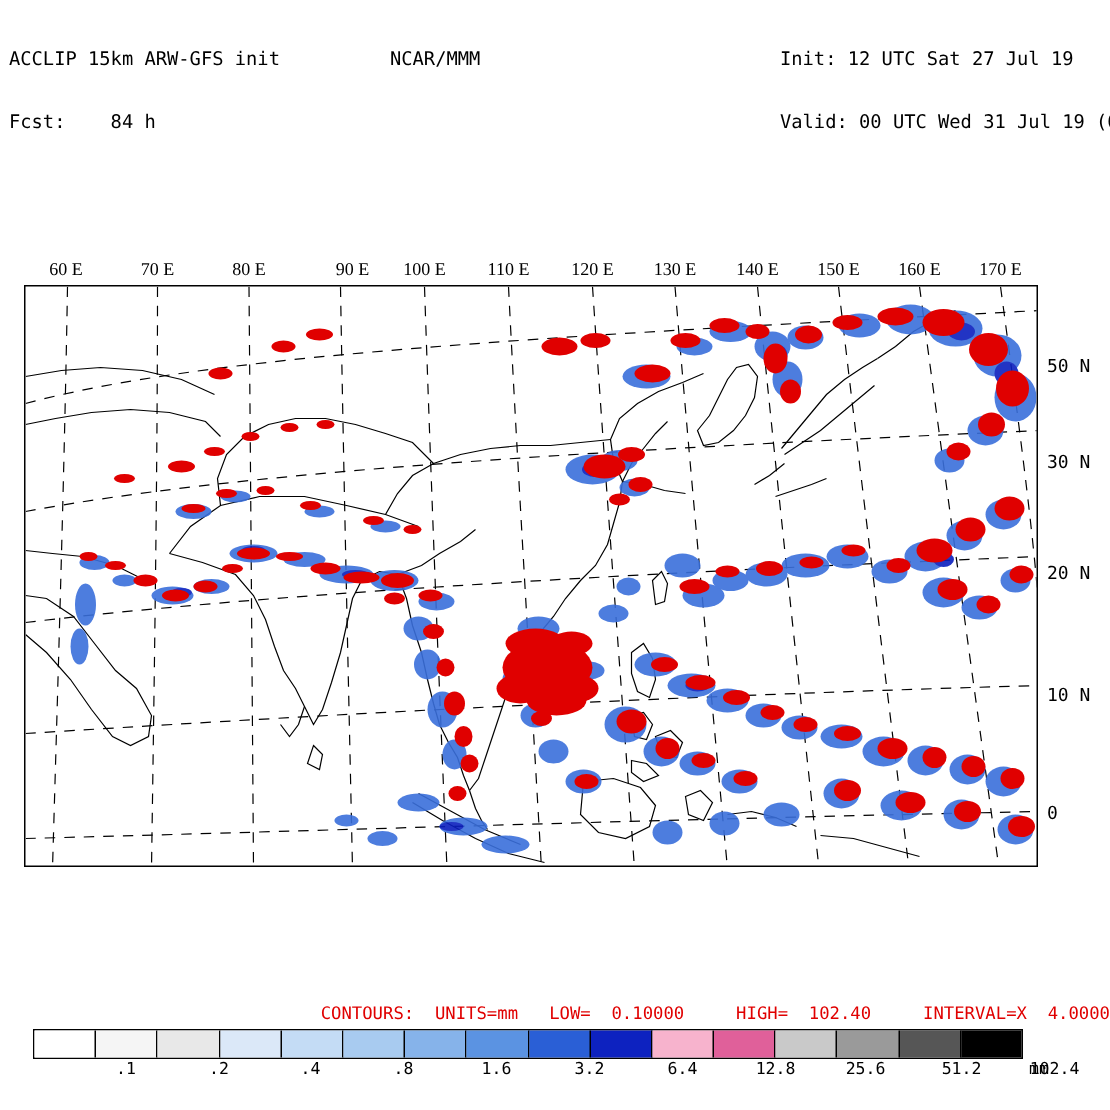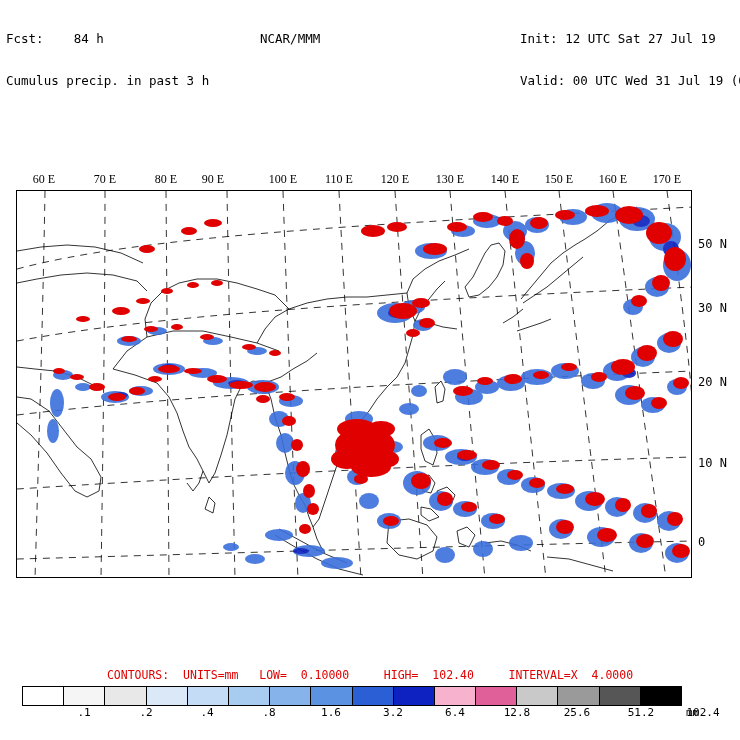--- a/index.html
+++ b/index.html
@@ -56,21 +56,21 @@
     position:absolute;
     left:2px;
     transform:translateY(-50%);
     white-space:nowrap;
   }
 
   
   .cb-title{
     position:absolute;
     left:0;right:0;top:668px;
-    text-align:center;
+    text-align:right;
     font-size:11.5px;
     color:#e00000;
     white-space:pre;
   }
   .cbar{
     position:absolute;
     left:22px;top:686px;
     width:660px;height:20px;
     border:1px solid #000;
     display:flex;
@@ -101,38 +101,38 @@
     width:720px;
     font-size:11px;
     line-height:13px;
     white-space:pre;
   }
 </style>
 </head>
 <body>
 
 <div class="hdr hdr-col1">
+  <div>ACCLIP 15km ARW-GFS init</div>
   <div>Fcst:    84 h</div>
-  <div>Cumulus precip. in past 3 h</div>
 </div>
 
 <div class="hdr hdr-col2">
   <div>NCAR/MMM</div>
 </div>
 
 <div class="hdr hdr-col3">
   <div>Init: 12 UTC Sat 27 Jul 19</div>
   <div>Valid: 00 UTC Wed 31 Jul 19 (09 JST Wed 31 Jul 19)</div>
 </div>
 
 <div class="lon-labels">
   <span style="left:28px">60 E</span>
   <span style="left:89px">70 E</span>
   <span style="left:150px">80 E</span>
-  <span style="left:197px">90 E</span>
+  <span style="left:219px">90 E</span>
   <span style="left:267px">100 E</span>
   <span style="left:323px">110 E</span>
   <span style="left:379px">120 E</span>
   <span style="left:434px">130 E</span>
   <span style="left:489px">140 E</span>
   <span style="left:543px">150 E</span>
   <span style="left:597px">160 E</span>
   <span style="left:651px">170 E</span>
 </div>
 

